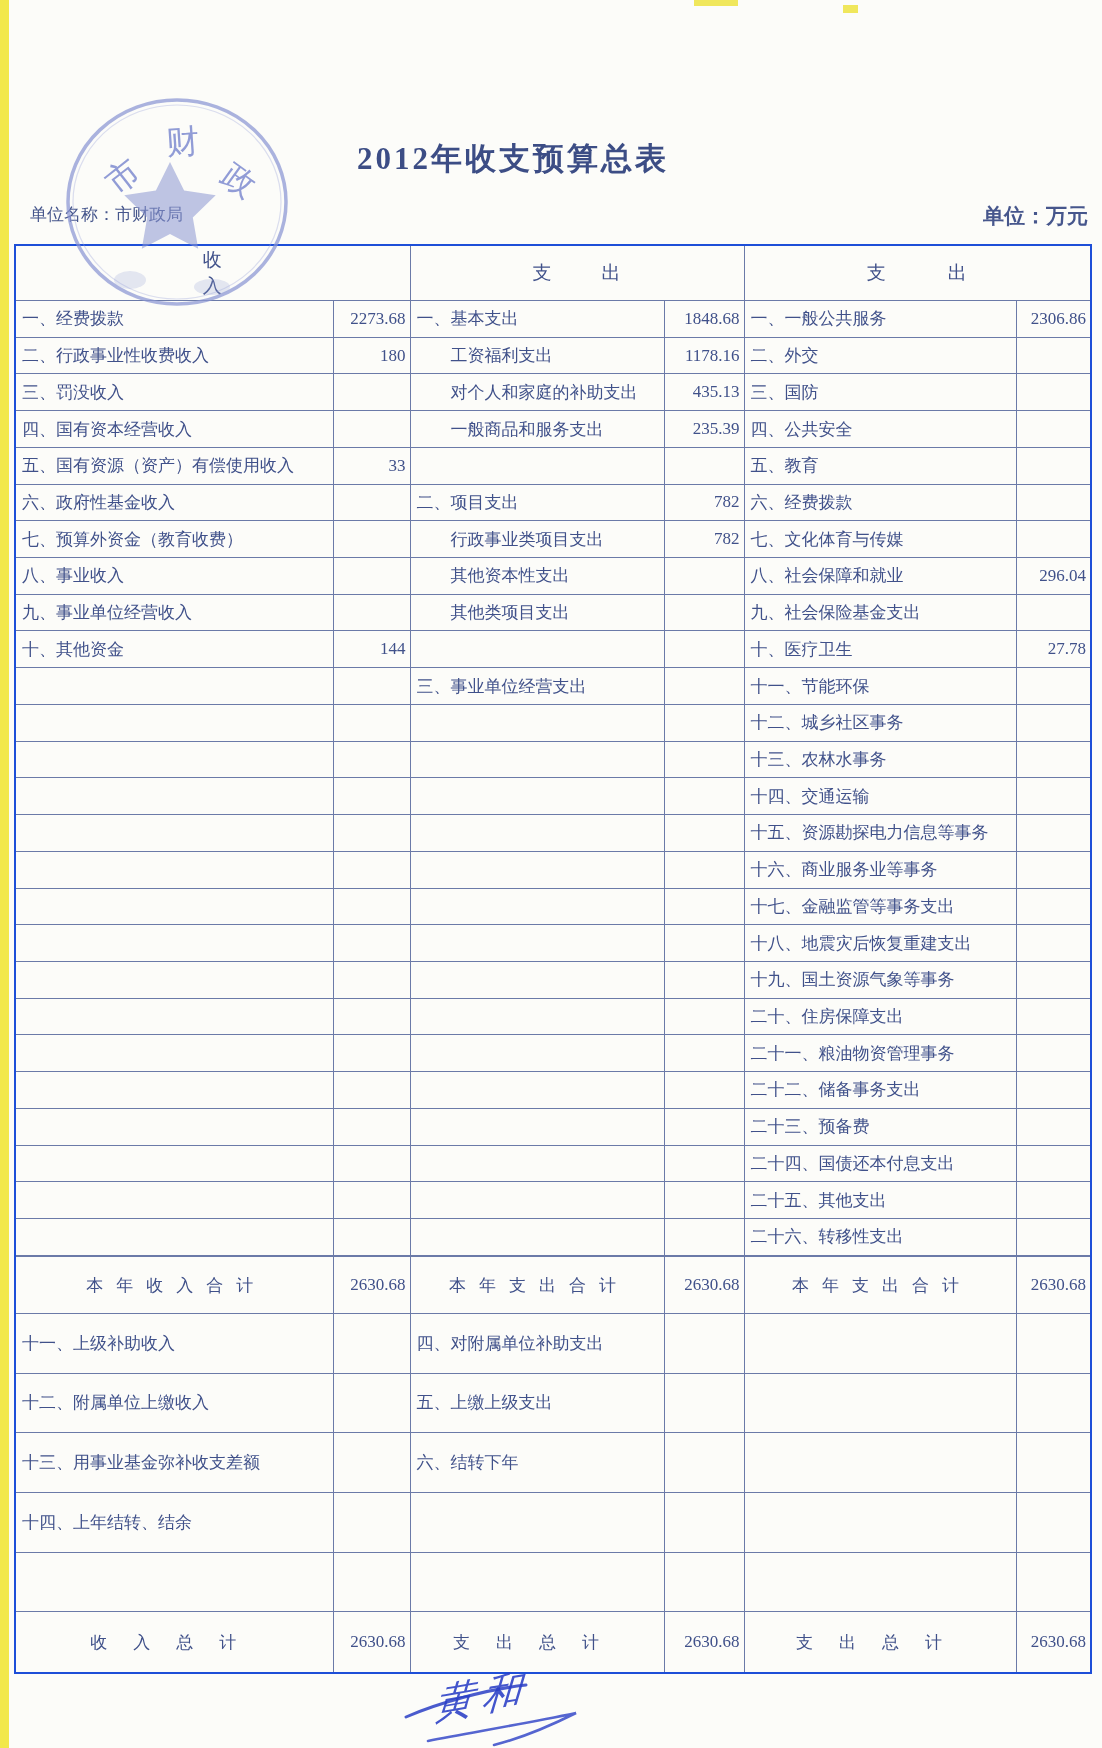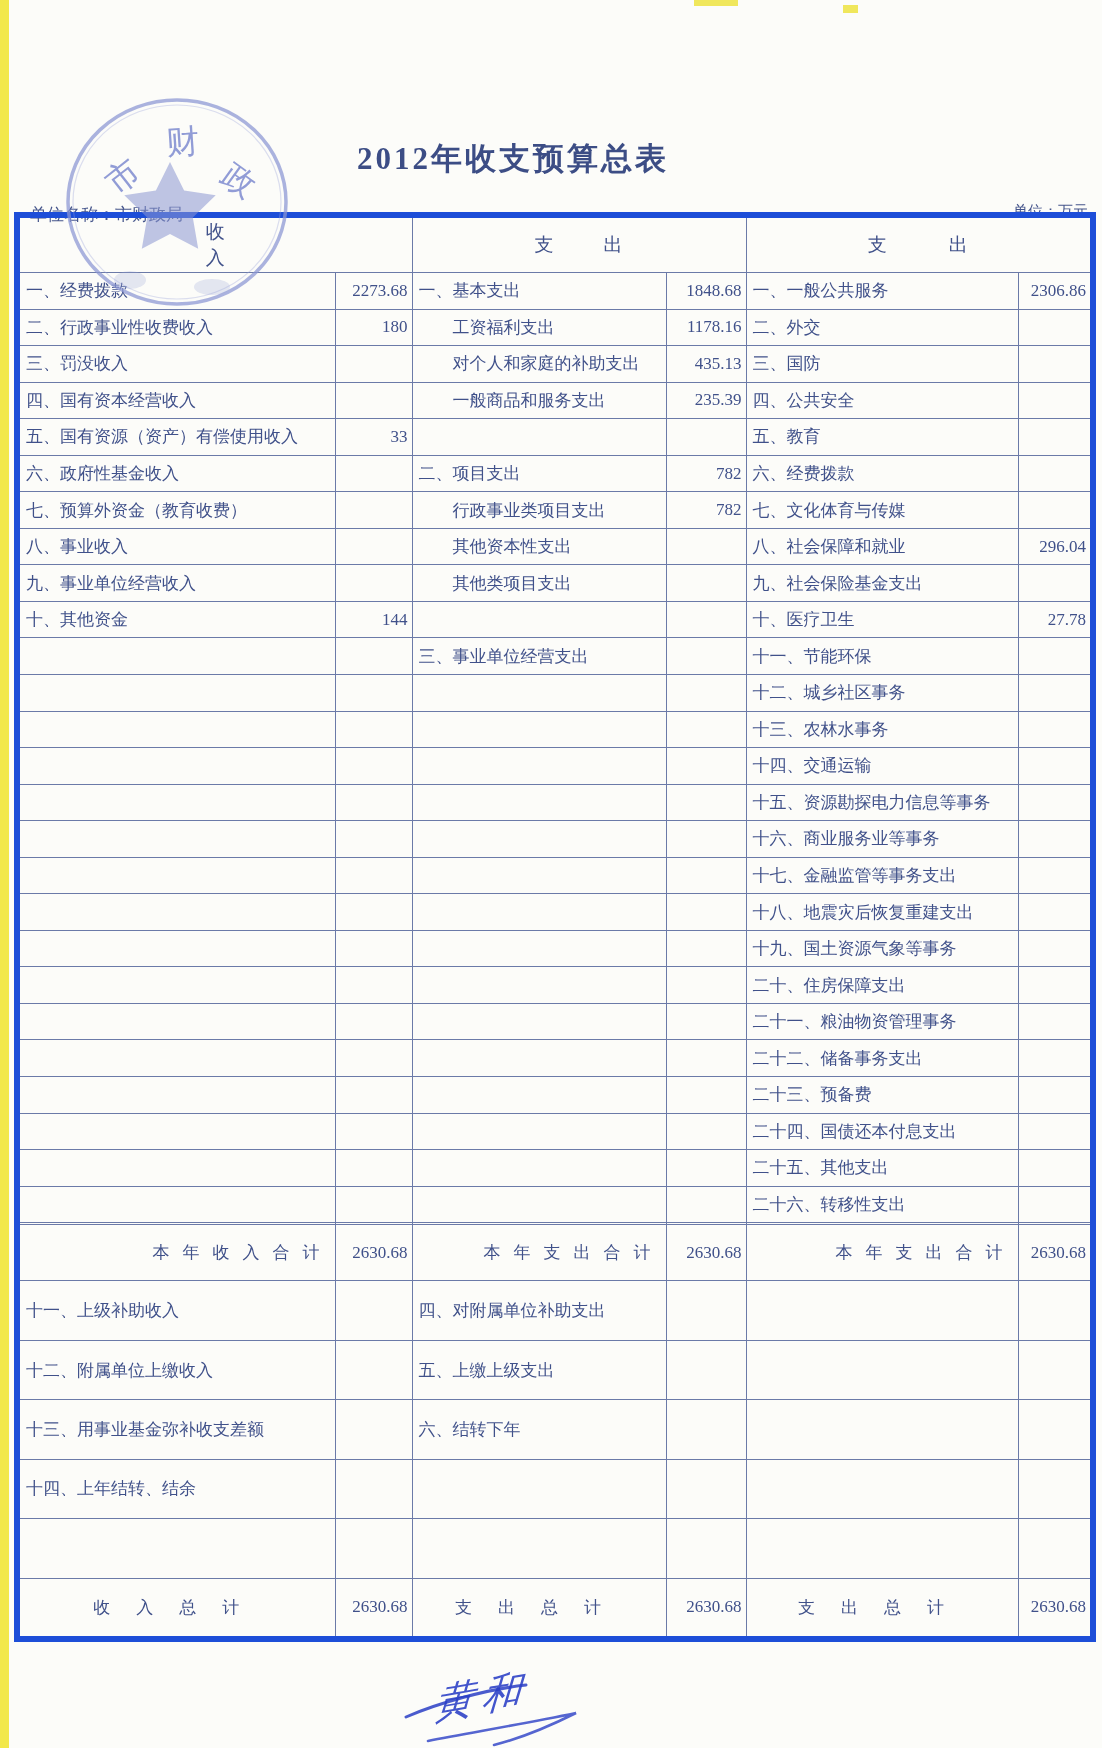--- a/index.html
+++ b/index.html
@@ -6,42 +6,42 @@
   .page{position:relative;width:1102px;height:1748px;background:#fcfcf9;overflow:hidden;
         font-family:"Liberation Serif","DejaVu Serif",serif;color:#3e4f87;}
   .edge-strip{position:absolute;left:0;top:0;width:9px;height:100%;background:#f2e84a;}
   .ymark{position:absolute;background:#f0e75c;}
   .ymark.m1{left:694px;top:0;width:44px;height:6px;}
   .ymark.m2{left:843px;top:5px;width:15px;height:8px;}
 
   .doc-title{position:absolute;left:8px;top:138px;width:1010px;text-align:center;
              font-size:31px;font-weight:600;letter-spacing:3px;color:#3c4d85;}
   .unit-line{position:absolute;left:30px;top:203px;font-size:17px;color:#46568c;}
-  .unit-hint{position:absolute;right:14px;top:202px;font-size:15px;color:#46568c;}
-
-  table.budget{position:absolute;left:14px;top:212px;width:1076px;height:1430px;
+  .unit-hint{position:absolute;right:14px;top:202px;font-size:21px;color:#46568c;font-weight:bold;}
+
+  table.budget{position:absolute;left:14px;top:244px;width:1076px;height:1430px;
                border-collapse:collapse;table-layout:fixed;
-               border:6px solid #1d4ed8;}
+               border:2px solid #1d4ed8;}
   table.budget th,table.budget td{border:1px solid #6b7aa8;overflow:hidden;
                font-weight:normal;color:#40518a;}
   thead tr.sec-row{height:34px;}
   thead tr.col-row{height:52px;}
   th.sec{font-size:19px;text-align:center;}
   th.sec.s1{letter-spacing:150px;padding-left:150px;}
   th.sec.s2{letter-spacing:50px;padding-left:50px;}
   th.sec.s3{letter-spacing:62px;padding-left:62px;}
   th.colhead{font-size:16px;text-align:center;white-space:pre-line;line-height:1.25;}
   th.colhead.sp1{font-size:18px;letter-spacing:62px;padding-left:62px;}
   th.colhead.sp2{font-size:18px;letter-spacing:95px;padding-left:95px;}
   td.lab{font-size:17px;text-align:left;padding:0 2px 0 6px;white-space:nowrap;}
   td.val{font-size:17px;text-align:right;padding:0 4px 0 0;}
   tr.sub-row{height:37px;}
   tr.bot-row{height:39px;font-family:Liberation Serif, serif;}
   tr.grand-row{height:40px;}
-  tr.sub-row td.lab{text-align:right;letter-spacing:13px;font-family:Liberation Mono, monospace;}
+  tr.sub-row td.lab{text-align:center;letter-spacing:13px;font-family:Liberation Mono, monospace;}
   tr.grand-row td.lab{text-align:center;letter-spacing:26px;}
 
   .stamp{position:absolute;left:60px;top:95px;width:235px;height:215px;pointer-events:none;}
   .signature{position:absolute;left:398px;top:1655px;width:210px;height:95px;pointer-events:none;}
   .sig-text{position:absolute;left:36px;top:14px;font-size:40px;color:#2a3ec6;opacity:.88;
             transform:rotate(-10deg) skewX(-14deg);letter-spacing:8px;font-style:italic;}
 </style>
 </head>
 <body>
 

